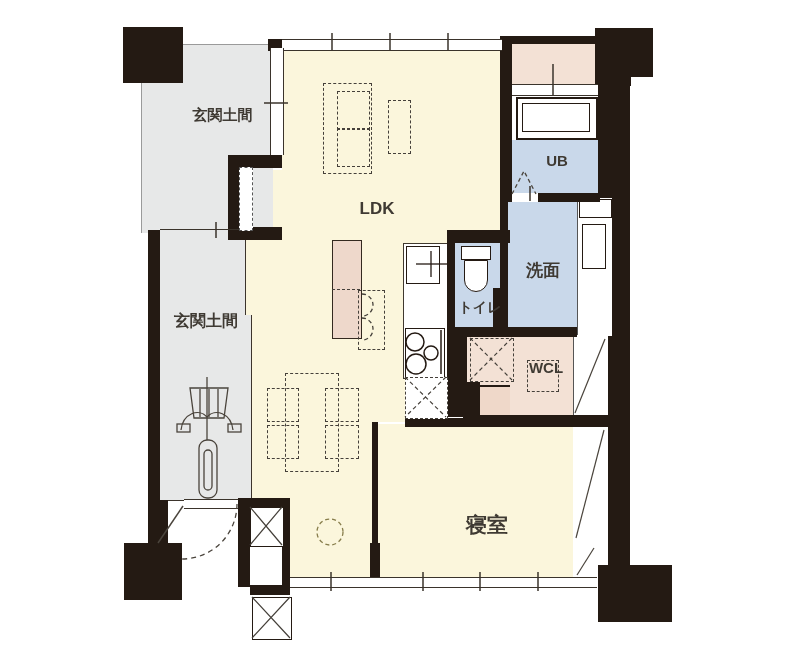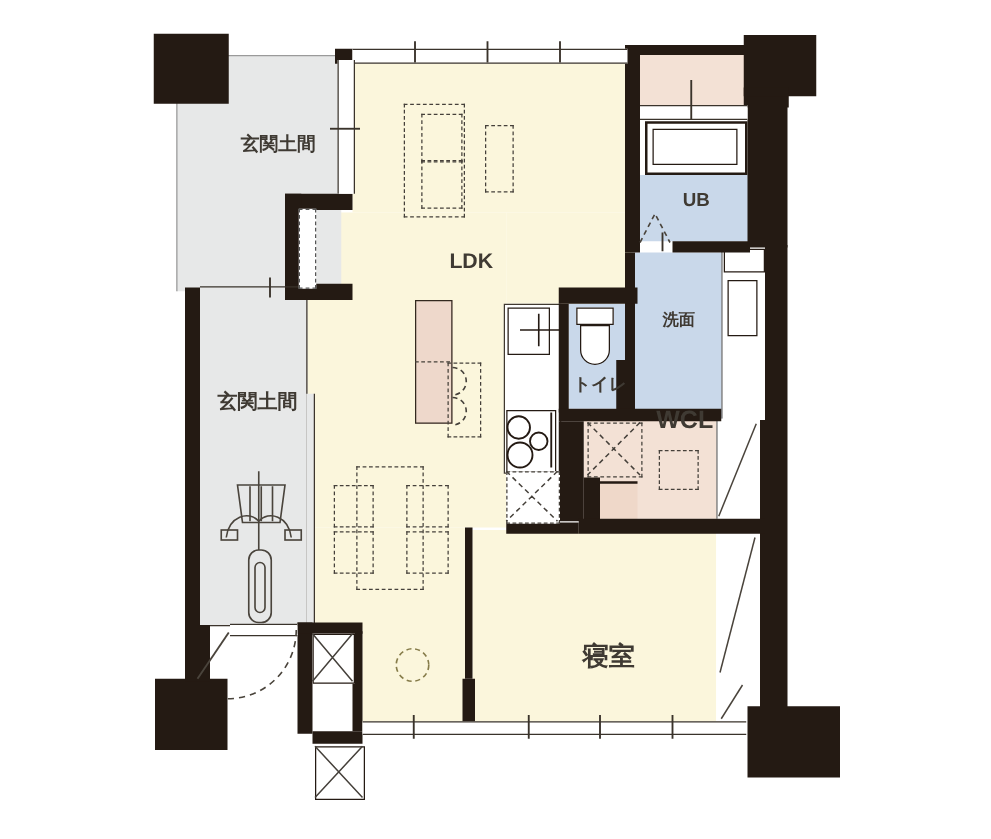--- a/index.html
+++ b/index.html
@@ -179,17 +179,17 @@
       <rect x="228" y="424" width="13" height="8"></rect>
       <rect x="199" y="440" width="18" height="58" rx="8"></rect>
       <rect x="204" y="450" width="8" height="40" rx="4"></rect>
     </g>
   </svg>
 
   <div class="lbl" style="left:170px;top:106px;width:105px;font-size:15px">玄関土間</div>
   <div class="lbl" style="left:168px;top:311px;width:76px;font-size:16px">玄関土間</div>
   <div class="lbl" style="left:355px;top:199px;width:44px;font-size:17px">LDK</div>
   <div class="lbl" style="left:543px;top:152px;width:28px;font-size:15px">UB</div>
-  <div class="lbl" style="left:525px;top:247px;width:36px;font-size:13px">洗面</div>
+  <div class="lbl" style="left:525px;top:259px;width:36px;font-size:17px">洗面</div>
   <div class="lbl" style="left:457px;top:299px;width:46px;font-size:14px">トイレ</div>
-  <div class="lbl" style="left:525px;top:325px;width:42px;font-size:20px">WCL</div>
+  <div class="lbl" style="left:525px;top:359px;width:42px;font-size:15px">WCL</div>
   <div class="lbl" style="left:466px;top:511px;width:36px;font-size:21px">寝室</div>
 </div>
 
 </body></html>

